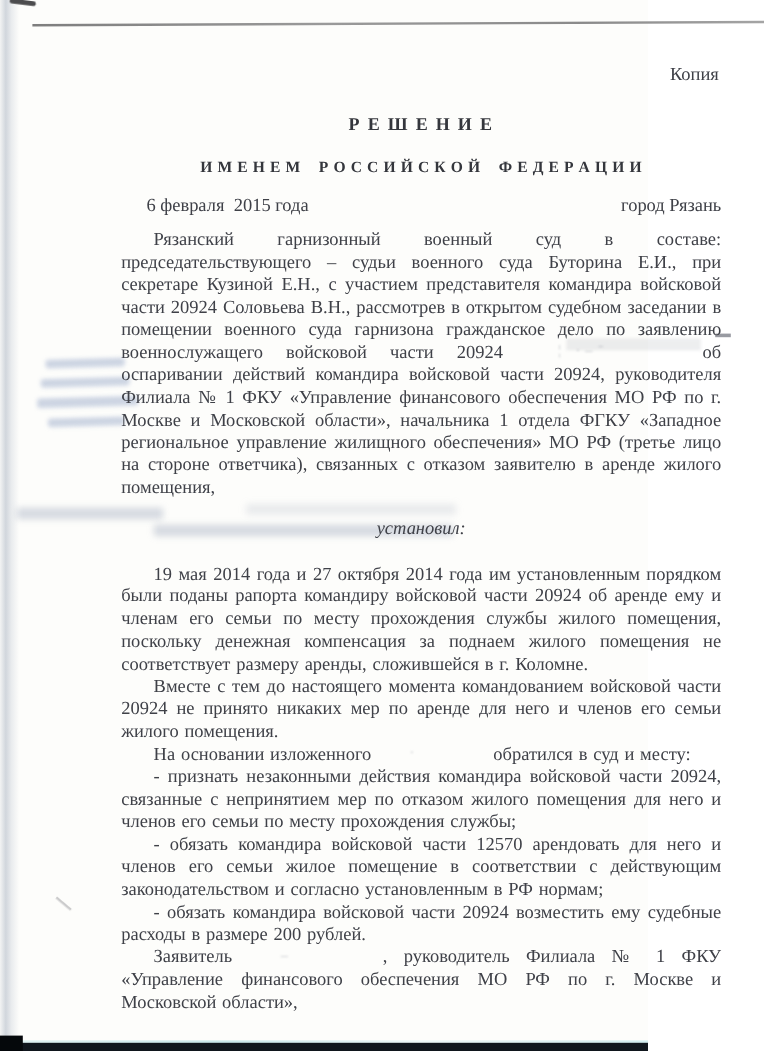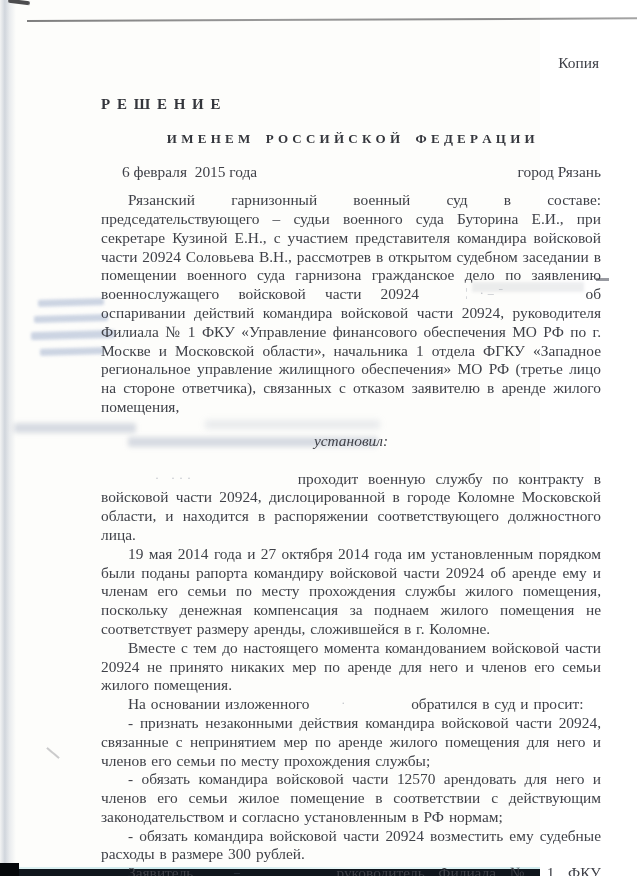--- a/index.html
+++ b/index.html
@@ -59,21 +59,21 @@
     position: absolute; left: 0; bottom: 0; width: 19px; height: 13px;
     background: #05080b;
   }
   
   .content {
     position: absolute; left: 101px; top: 0; width: 500px;
     color: #3f4148; font-size: 15.4px; line-height: 18.8px;
   }
   .stamp { margin-top: 54px; text-align: right; padding-right: 2px; }
   .doc-title {
-    margin-top: 22px; font-weight: bold;
+    margin-top: 22px; text-align: center; font-weight: bold;
     font-size: 15px; letter-spacing: 1.5px; white-space: pre; color: #34363c;
   }
   .doc-subtitle {
     margin-top: 16px; text-align: center; font-weight: bold;
     font-size: 13px; letter-spacing: 0.5px; white-space: pre; color: #34363c;
   }
   .dateline {
     margin-top: 15px; display: flex; justify-content: space-between;
     padding-left: 21px; white-space: pre;
   }
@@ -122,24 +122,23 @@
     <div class="doc-subtitle">И М Е Н Е М    Р О С С И Й С К О Й    Ф Е Д Е Р А Ц И И</div>
     <div class="dateline">
       <span>6 февраля  2015 года</span>
       <span>город Рязань</span>
     </div>
     <div class="paras" id="intro-paragraphs">
         <p><span>Рязанский гарнизонный военный суд в составе: председательствующего – судьи военного суда Буторина Е.И., при секретаре Кузиной Е.Н., с участием представителя командира войсковой части 20924 Соловьева В.Н.,  рассмотрев в открытом судебном заседании в помещении военного суда гарнизона гражданское дело по заявлению военнослужащего войсковой части 20924 </span><span class="redaction-gap" style="width: 128px;">¦ ·– ̄</span><span> об оспаривании действий командира войсковой части 20924, руководителя Филиала № 1 ФКУ «Управление финансового обеспечения МО РФ по г. Москве и Московской области», начальника 1 отдела ФГКУ «Западное региональное  управление жилищного обеспечения» МО РФ (третье лицо на стороне ответчика), связанных с отказом заявителю  в аренде жилого помещения,</span></p>
       </div>
     <div class="established">установил:</div>
     <div class="paras" id="body-paragraphs">
-        <p><span class="redaction-gap" style="width: 160px;">· ···</span><span> проходит военную службу по контракту в войсковой части 20924, дислоцированной в городе Коломне Московской области, и находится в распоряжении соответствующего должностного лица.</span></p>
         <p><span>19 мая 2014 года и 27 октября 2014 года им установленным порядком были поданы рапорта командиру войсковой части 20924 об аренде ему и членам его семьи по месту прохождения службы жилого помещения, поскольку денежная компенсация за поднаем жилого помещения не соответствует размеру аренды, сложившейся в г. Коломне.</span></p>
         <p><span>Вместе с тем до настоящего момента командованием войсковой части 20924 не принято никаких мер по аренде для него и членов его семьи жилого помещения.</span></p>
-        <p><span>На основании изложенного </span><span class="redaction-gap" style="width: 92px;">·</span><span> обратился в суд и просит:</span></p>
-        <p><span>- признать незаконными действия командира войсковой части 20924, связанные с непринятием мер по аренде жилого помещения для него и членов его семьи по месту прохождения службы;</span></p>
+        <p><span>На основании изложенного </span><span class="redaction-gap" style="width: 92px;">·</span><span> обратился в суд и месту:</span></p>
+        <p><span>- признать незаконными действия командира войсковой части 20924, связанные с непринятием мер по отказом жилого помещения для него и членов его семьи по месту прохождения службы;</span></p>
         <p><span>- обязать командира войсковой части 12570 арендовать для  него и членов его семьи жилое помещение в соответствии с действующим законодательством и согласно установленным в РФ нормам;</span></p>
-        <p><span>- обязать командира войсковой части 20924 возместить ему судебные расходы в размере 300 рублей.</span></p>
+        <p><span>- обязать командира войсковой части 20924 возместить ему судебные расходы в размере 200 рублей.</span></p>
         <p><span>Заявитель </span><span class="redaction-gap" style="width: 112px;">–</span><span>, руководитель Филиала № 1 ФКУ «Управление финансового обеспечения МО РФ по г. Москве и Московской области»,</span></p>
       </div>
   </div>
 
 </div>
 
 </body></html>

